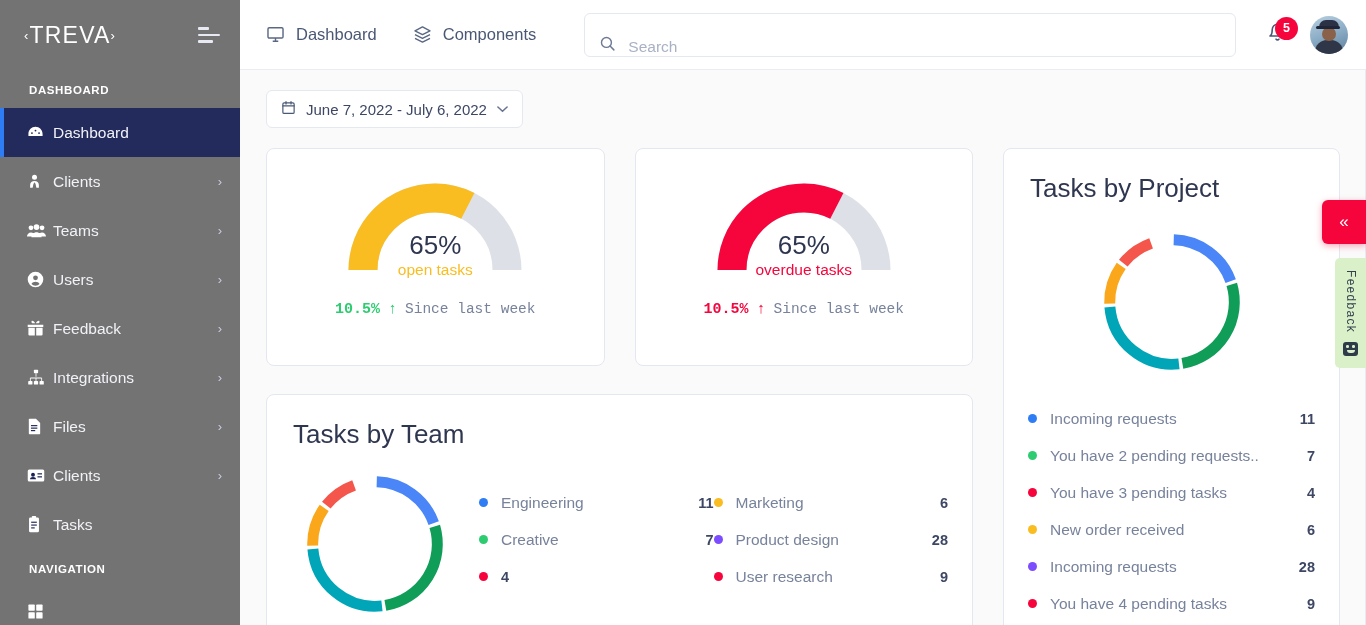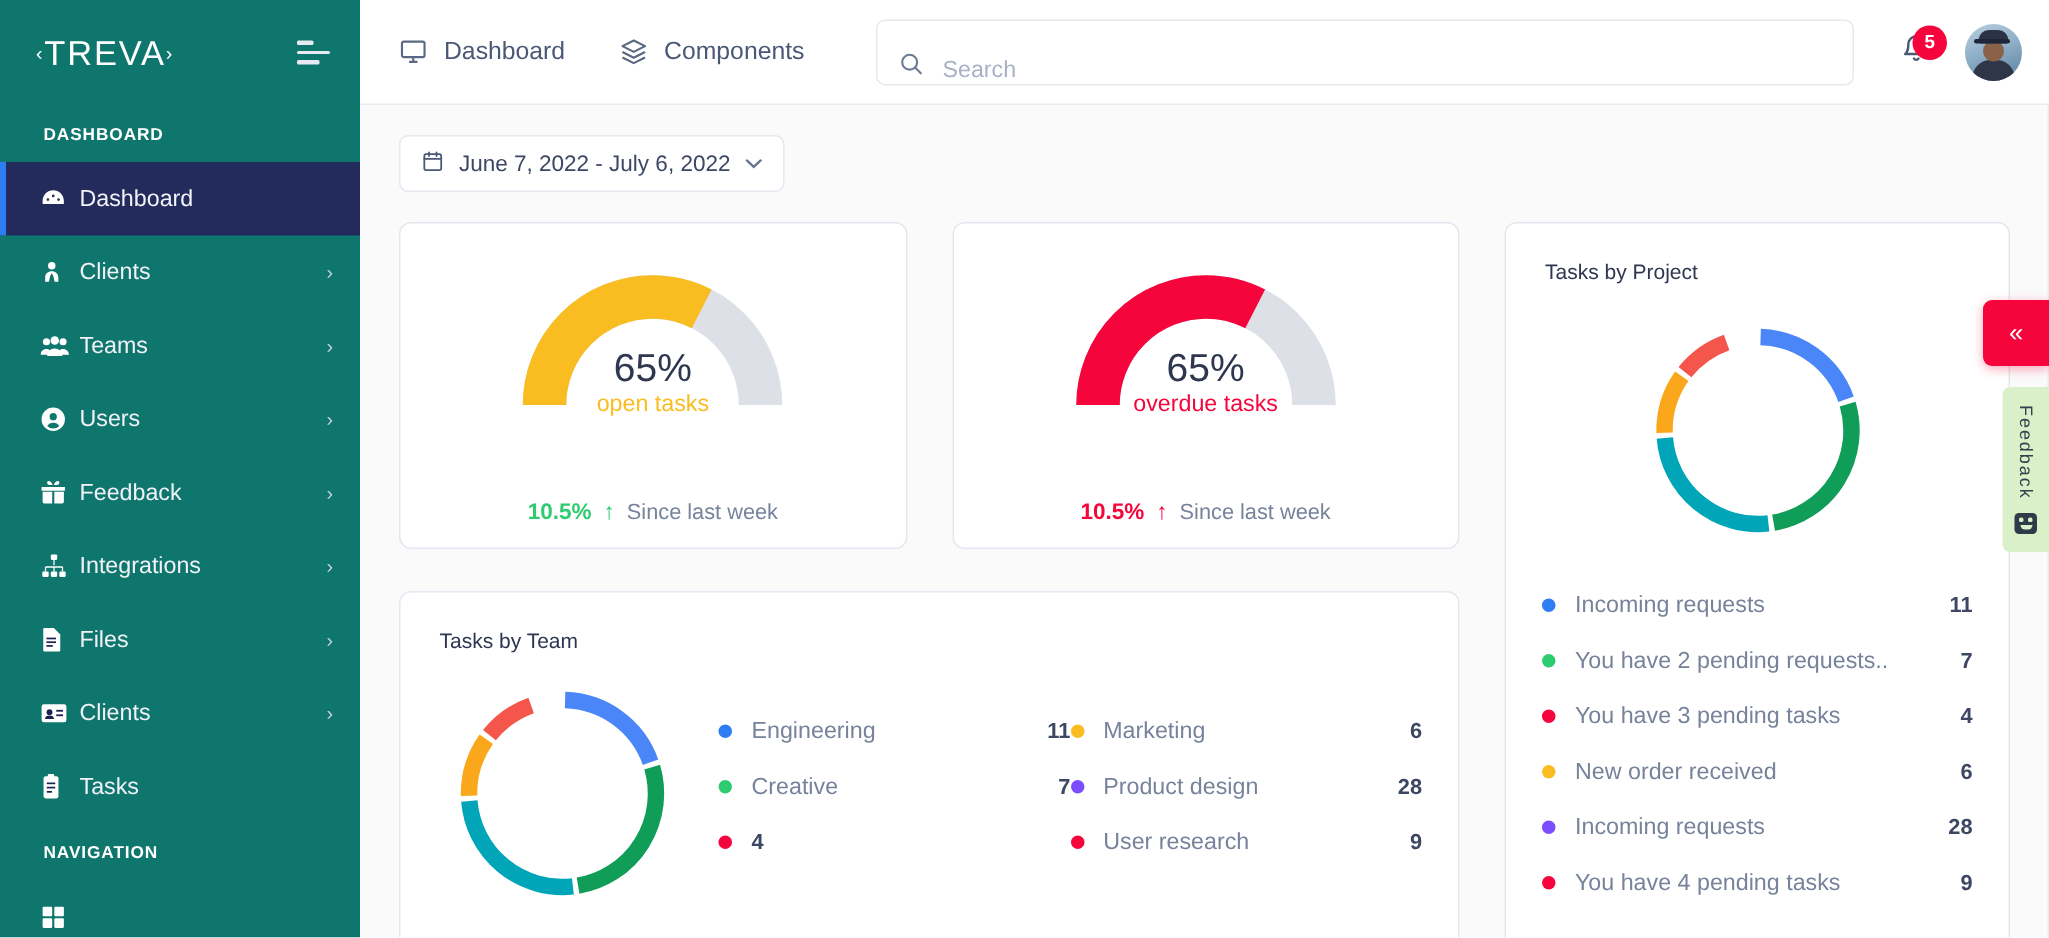--- a/index.html
+++ b/index.html
@@ -7,21 +7,21 @@
     width: 1366px; height: 625px;
     overflow: hidden;
     font-family: "Liberation Sans", sans-serif;
     background: #ffffff;
   }
   .app { display: flex; width: 1366px; height: 625px; position: relative; }
 
   
   .sidebar {
     width: 240px; height: 625px; flex: 0 0 240px;
-    background: #0f766e;
+    background: #737373;
     overflow: hidden; position: relative;
   }
   .brand-row {
     height: 70px; display: flex; align-items: center;
     justify-content: space-between; padding: 0 18px 0 24px;
   }
   .brand {
     color: #ffffff; font-size: 23px; letter-spacing: 1.2px;
     font-weight: 400; white-space: nowrap;
     font-family: "Liberation Sans", sans-serif;
@@ -106,35 +106,35 @@
 
   .grid { display:flex; gap: 30px; align-items:flex-start; }
   .col-left { width: 707px; flex:0 0 707px; }
   .col-right { flex:1; }
 
   .card {
     background:#fff; border:1px solid #e3e8f0; border-radius:8px;
   }
   .gauge-row { display:flex; gap:30px; margin-bottom: 28px; }
   .gauge-card { flex:1; height: 218px; display:flex; flex-direction:column;
-    align-items:center; justify-content:flex-start; padding-top: 33px; gap: 32px; }
+    align-items:center; justify-content:flex-start; padding-top: 33px; }
 
   .gauge { position:relative; width: 180px; height: 92px; }
   .gauge svg { display:block; }
   .gauge-center {
     position:absolute; left:0; right:0; top:50px; text-align:center;
   }
   .gauge-pct { font-size:26px; color:#2e3650; line-height:1.05; }
   .gauge-sub { font-size:15.5px; margin-top:2px; }
-  .gauge-foot { margin-top: 27px; display:flex; align-items:center; gap:8px; font-size:14.5px;}
+  .gauge-foot { margin-top: 27px; display:flex; align-items:flex-start; gap:8px; font-size:14.5px;font-family:Liberation Mono, monospace;}
   .gauge-foot .delta { font-weight:bold; font-size:15px; }
   .gauge-foot .arrow { font-size:15px; }
   .gauge-foot .since { color:#77829b; }
 
-  .panel-title { font-size:14px; color:#2e3650; padding: 24px 0 0 26px; }
+  .panel-title { font-size:26px; color:#2e3650; padding: 24px 0 0 26px; }
 
   .team-card { height: 258px; overflow:hidden; }
   .team-body { display:flex; align-items:flex-start; padding: 18px 24px 0 24px; }
   .donut-sm { width:152px; height:152px; flex:0 0 152px; margin-left: 8px; }
   .legend-cols { display:flex; flex:1; padding-left: 28px; padding-top: 16px; }
   .legend-col { flex:1; }
   .legend-row { display:flex; align-items:center; height:37px; font-size:15.5px; color:#77829b; }
   .dot { width:9px; height:9px; border-radius:50%; flex:0 0 9px; margin-right:13px; }
   .legend-name { flex:1; white-space:nowrap; }
   .legend-val { font-weight:bold; color:#3d4764; font-size:14.5px; }

